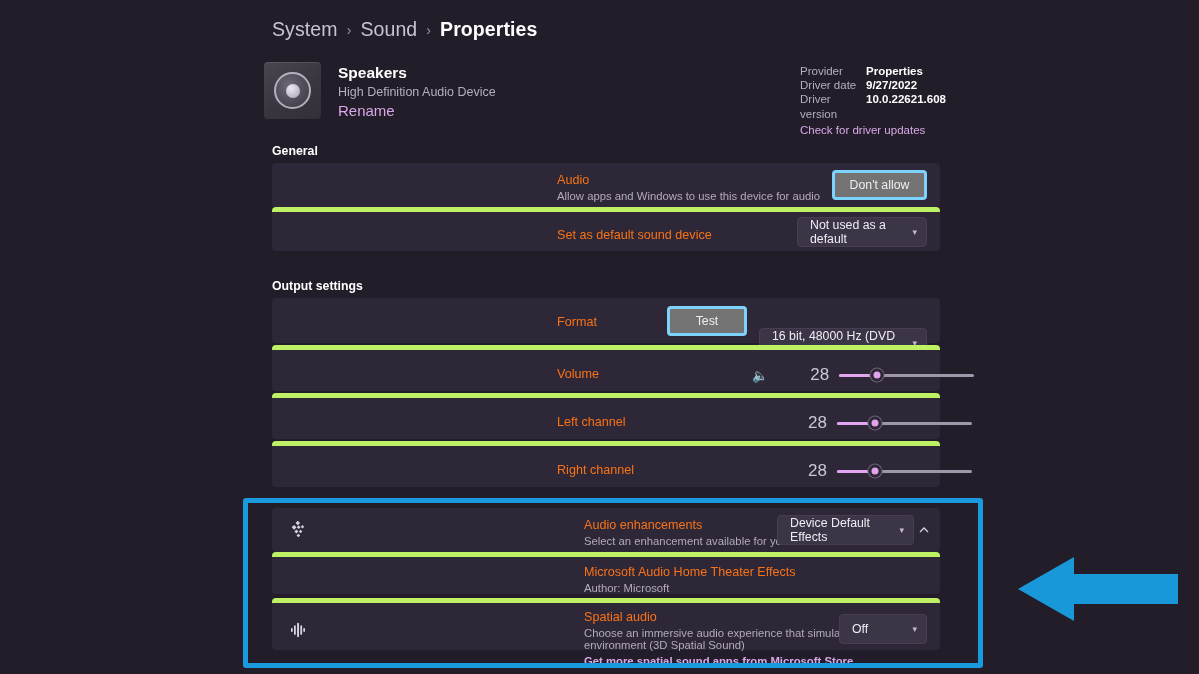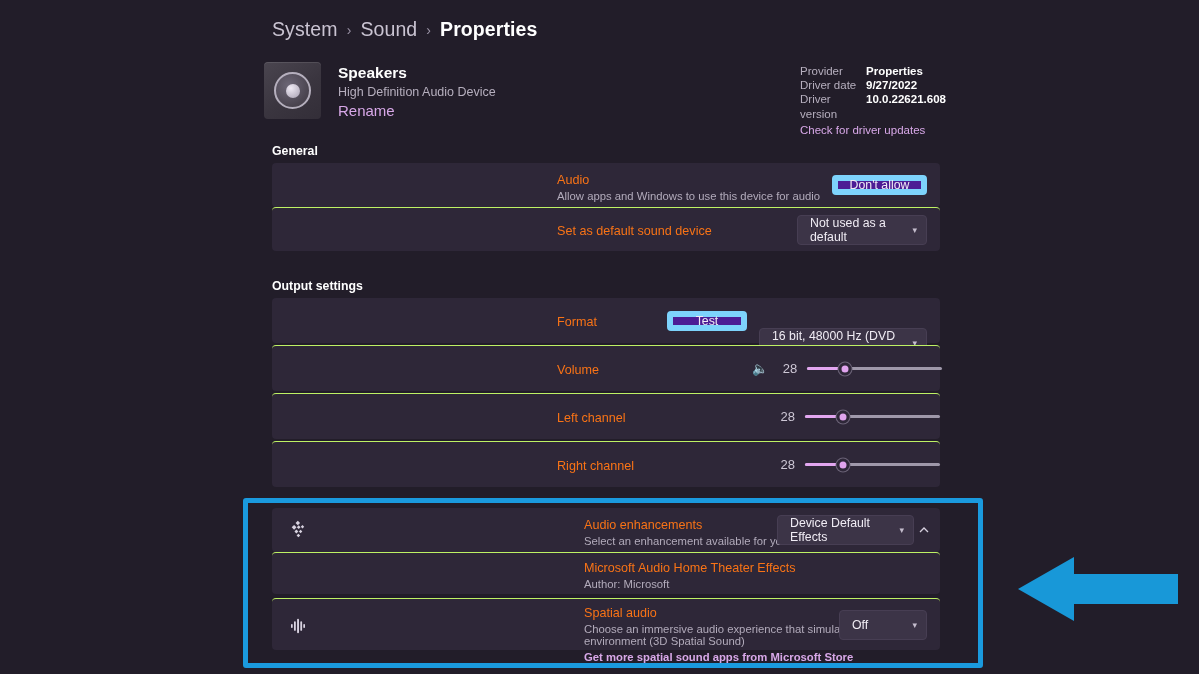--- a/index.html
+++ b/index.html
@@ -62,48 +62,48 @@
   
   .section-title {
     position: absolute; left: 272px;
     font-size: 12.3px; font-weight: bold; color: #ffffff;
   }
   .card {
     position: absolute; left: 272px; width: 668px;
     background: #2e2738; border-radius: 4px;
     display: flex; align-items: center;
   }
-  .card.sep { border-top: 1px solid #bef264; }
+  .card.sep { border-top: 5px solid #bef264; }
   .row-label { font-size: 12.6px; color: #f97316; }
   .row-desc { font-size: 11.3px; color: #b2abbb; margin-top: 3px; }
   .row-text { position: absolute; left: 285px; }
 
   
   .btn {
-    background: #4c1d95; border: 6px solid #7dd3fc; border-radius: 4px;
+    background: #737373; border: 3px solid #7dd3fc; border-radius: 4px;
     color: #f0ecf4; font-size: 12.3px; font-family: inherit;
     display: flex; align-items: center; justify-content: center;
-    cursor: pointer; height: 20px;
+    cursor: pointer; height: 30px;
   }
   .dropdown {
     background: #3c3447; border: 1px solid #473e53; border-radius: 4px;
     color: #f0ecf4; font-size: 12.3px; height: 30px;
     display: flex; align-items: center; justify-content: space-between;
     padding: 0 9px 0 12px; cursor: pointer;
   }
   .chev { font-size: 9px; color: #c4bdcd; margin-left: 8px; }
   .expander {
     width: 28px; height: 28px; border-radius: 4px;
     display: flex; align-items: center; justify-content: center;
     color: #d6d0de; font-size: 11px; cursor: pointer;
   }
 
   
   .slider-wrap { position: absolute; display: flex; align-items: center; }
-  .slider-val { font-size: 13px; color: #cdc7d5; width: 20px; text-align: right; }
+  .slider-val { font-size: 17px; color: #cdc7d5; width: 20px; text-align: right; margin-left: 32px; }
   .track {
     position: relative; width: 135px; height: 3px;
     background: #9f98aa; border-radius: 2px; margin-left: 10px;
   }
   .track .fill {
     position: absolute; left: 0; top: 0; height: 3px;
     background: #e2a6f0; border-radius: 2px;
   }
   .track .thumb {
     position: absolute; top: 50%; width: 13px; height: 13px;

